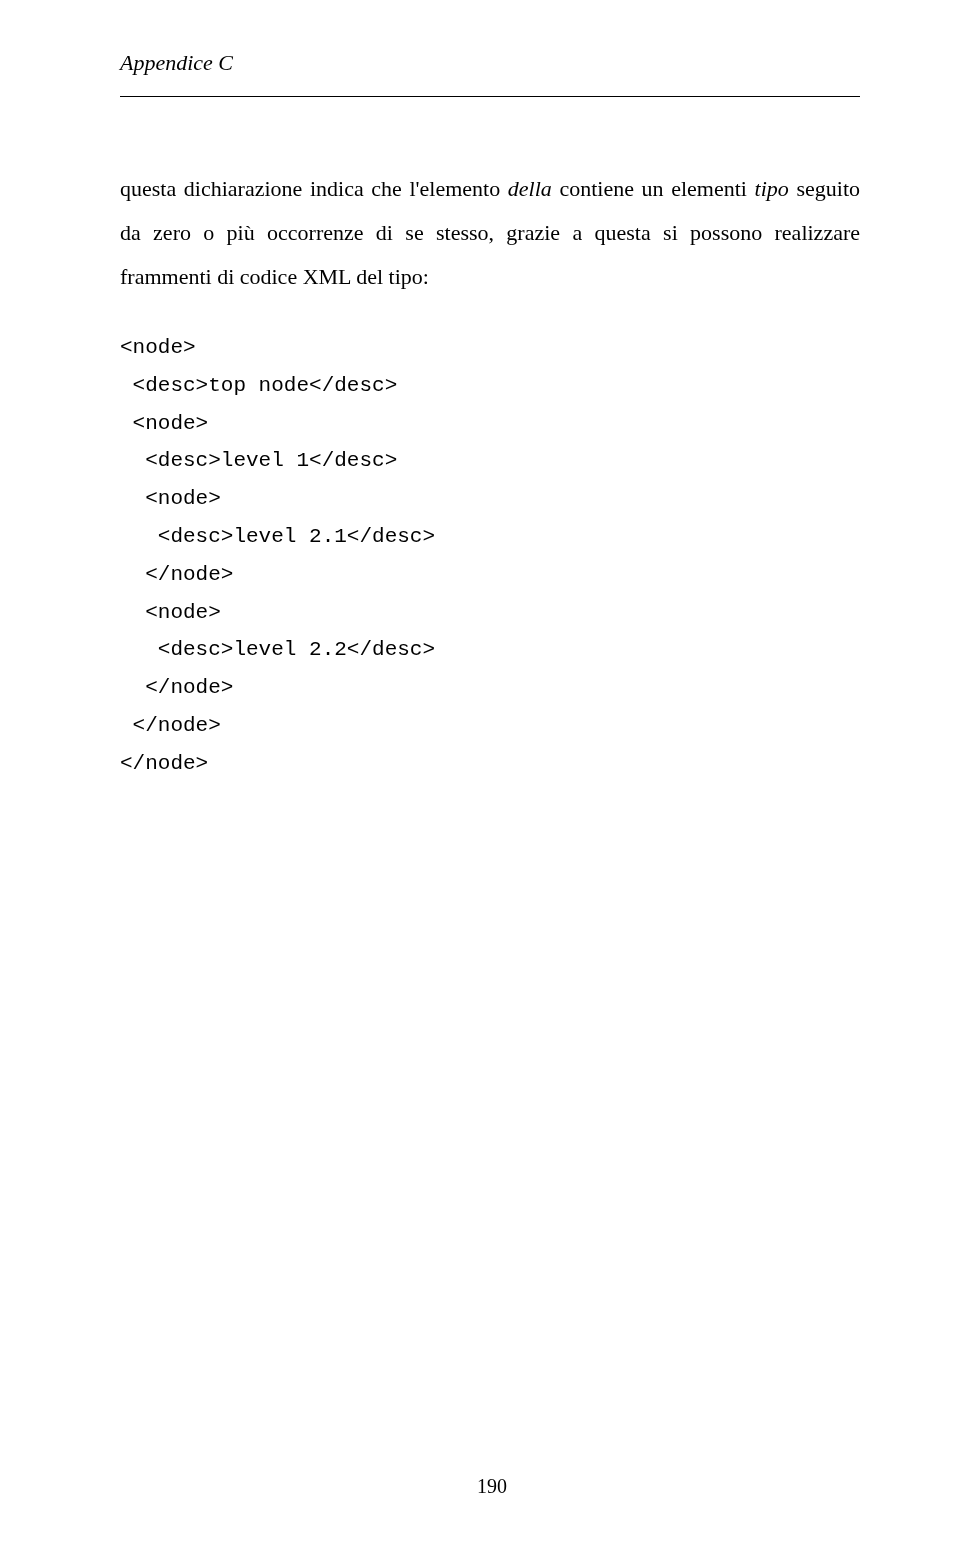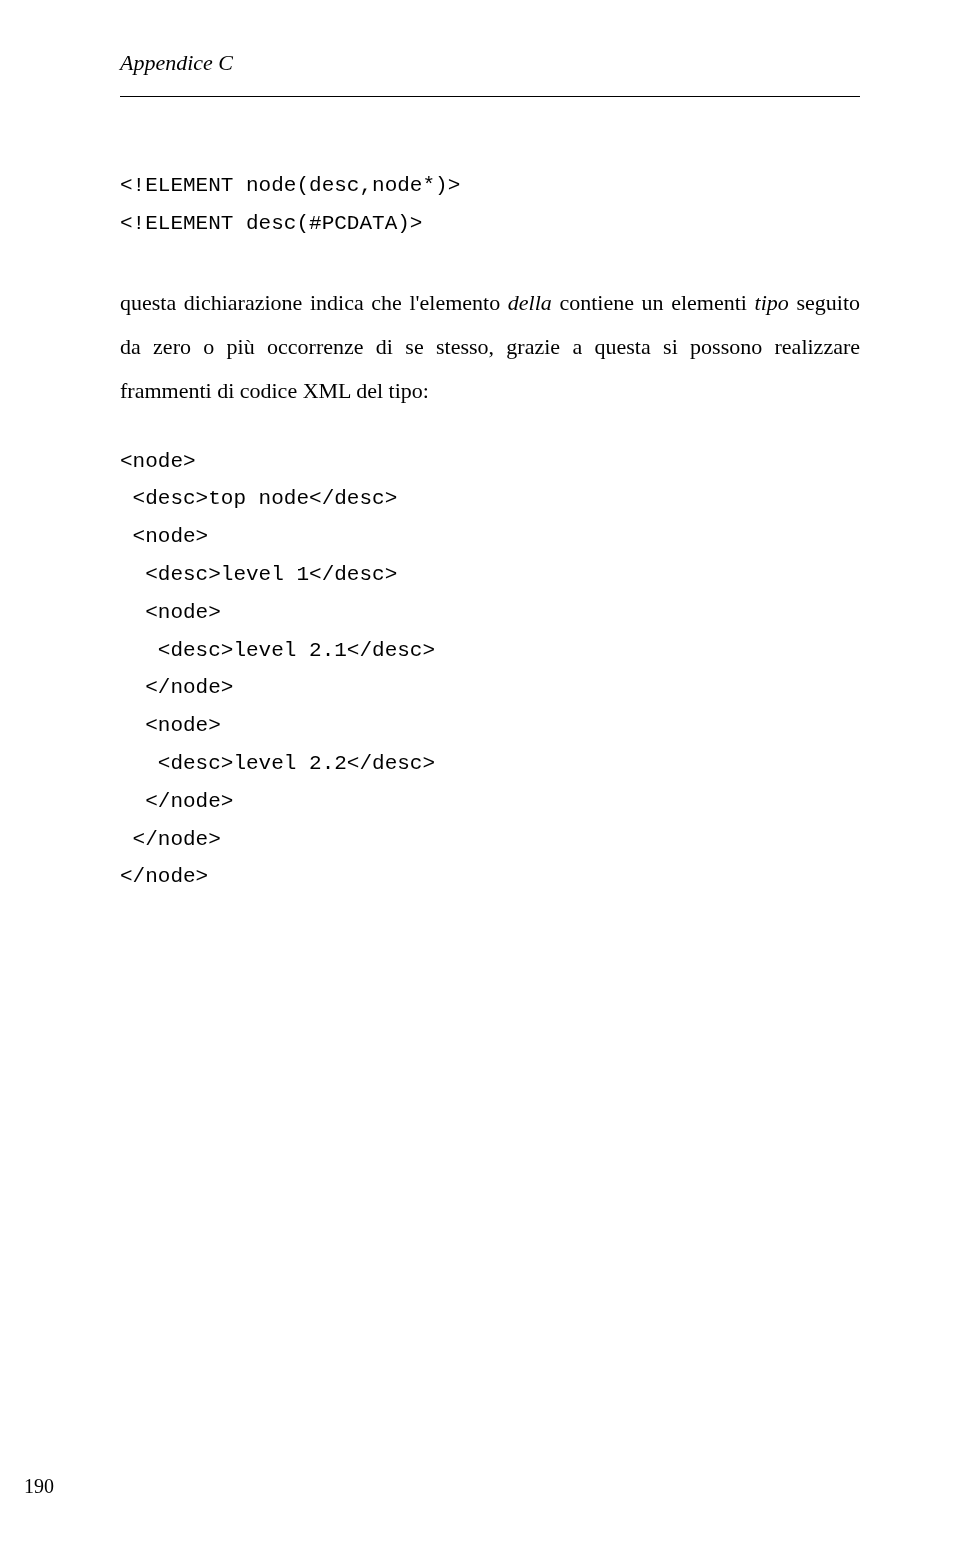--- a/index.html
+++ b/index.html
@@ -48,36 +48,35 @@
     font-size: 21px;
     line-height: 1.8;
     white-space: pre;
     margin: 0 0 38px 0;
   }
   .page-number {
     position: absolute;
     bottom: 52px;
     left: 0;
     right: 0;
+    text-align: center;
     font-size: 20px;
     padding-left: 24px;
   }
 </style>
 </head>
 <body>
 
 <div class="page">
 
   <div class="header">
     <span class="header-left">Appendice C</span>
   </div>
 
 
-  <div class="code-block">&lt;!ELEMENT node(desc,node*)&gt;
-&lt;!ELEMENT desc(#PCDATA)&gt;</div>
 
   <p class="body-para">
     <span>questa dichiarazione indica che l'elemento </span><span class="italic">della</span><span> contiene un elementi </span><span class="italic">tipo</span><span> seguito da zero o più occorrenze di se  stesso, grazie a questa si possono realizzare frammenti di codice XML del tipo:</span>
   </p>
 
   <div class="code-block">&lt;node&gt;
  &lt;desc&gt;top node&lt;/desc&gt;
  &lt;node&gt;
   &lt;desc&gt;level 1&lt;/desc&gt;
   &lt;node&gt;

